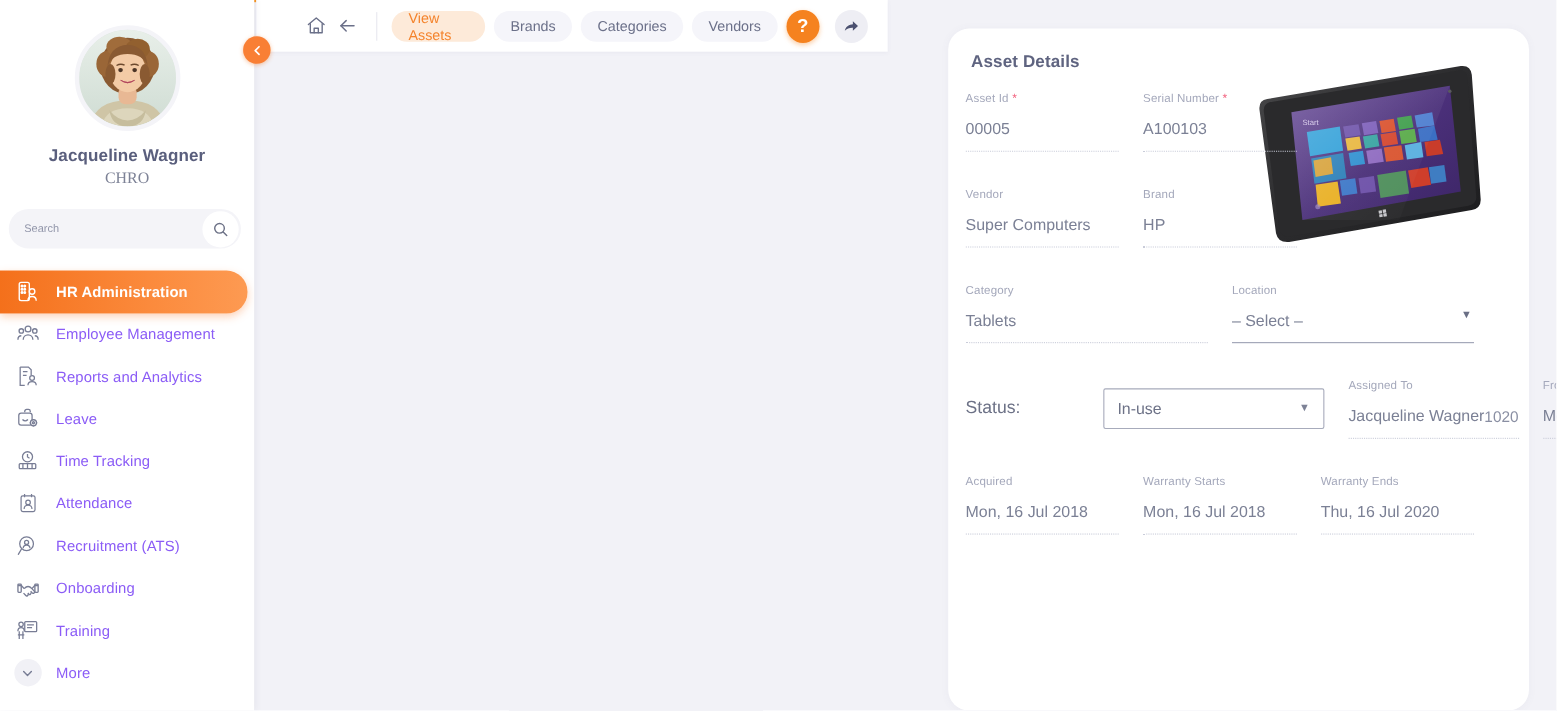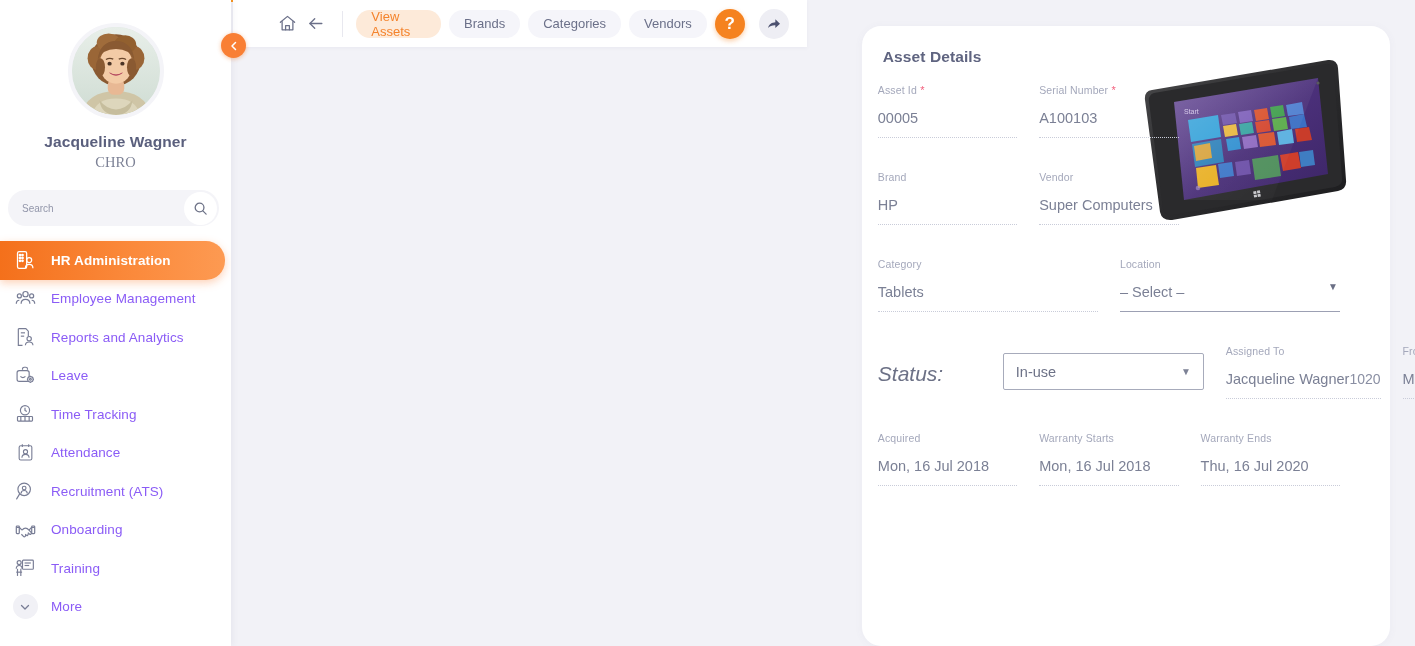--- a/index.html
+++ b/index.html
@@ -54,21 +54,21 @@
     font-size: 10px; color: #8b8fa3;
     padding-left: 14px; flex: 1; height: 100%;
   }
   .search-input::placeholder { color: #9296aa; }
   .search-circle {
     width: 33px; height: 33px; border-radius: 50%;
     background: #ffffff; margin-right: 2px;
     display: flex; align-items: center; justify-content: center;
     flex: 0 0 33px;
   }
-  .nav-list { margin-top: 15px; }
+  .nav-list { margin-top: 20px; }
   .nav-item {
     height: 38.5px; display: flex; align-items: center;
     padding-left: 12px; cursor: pointer;
     position: relative;
   }
   .nav-item .ni-icon {
     width: 26px; flex: 0 0 26px; display: flex;
     align-items: center; justify-content: center;
     margin-right: 13px;
   }
@@ -193,23 +193,22 @@
   .fld-underline.solid { border-bottom: 1px solid #9ca0b3; }
   .fld-spacer { height: 33px; }
   .assigned-id { margin-left: auto; color: #8a8fa3; font-size: 14px; }
 
   .select-caret {
     position: absolute; right: 24px; top: 23px;
     color: #6a6f85; font-size: 10px;
   }
   
   .status-label {
-    font-size: 21px; color: #6c7186; margin-top: 17px; width: 125px;
+    font-size: 16px; color: #6c7186; margin-top: 17px; width: 125px;
     flex: 0 0 125px;
-    font-style: italic;
   }
   .status-select {
     width: 201px; height: 37px; border: 1px solid #a7abbb;
     border-radius: 2px; display: flex; align-items: center;
     padding: 0 12px; margin-top: 8px; background: #fff; cursor: pointer;
   }
   .status-select .sv { font-size: 14.5px; color: #6d7287; }
   .status-select .caret { margin-left: auto; color: #7d8296; font-size: 10px; }
 
   
@@ -567,28 +566,28 @@
               </div>
               <div class="fld-value">A100103</div>
               <div class="fld-underline"></div>
             </div>
             <div class="fld c3"></div>
           </div>
 
           <div class="fld-spacer"></div>
 
           <div class="form-row">
+            <div class="fld c2">
+              <div class="fld-label">Vendor</div>
+              <div class="fld-value">Super Computers</div>
+              <div class="fld-underline"></div>
+            </div>
             <div class="fld c1">
               <div class="fld-label">Brand</div>
               <div class="fld-value">HP</div>
-              <div class="fld-underline"></div>
-            </div>
-            <div class="fld c2">
-              <div class="fld-label">Vendor</div>
-              <div class="fld-value">Super Computers</div>
               <div class="fld-underline"></div>
             </div>
             <div class="fld c3"></div>
           </div>
 
           <div class="fld-spacer"></div>
 
           <div class="form-row">
             <div class="fld c2">
               <div class="fld-label">Category</div>

